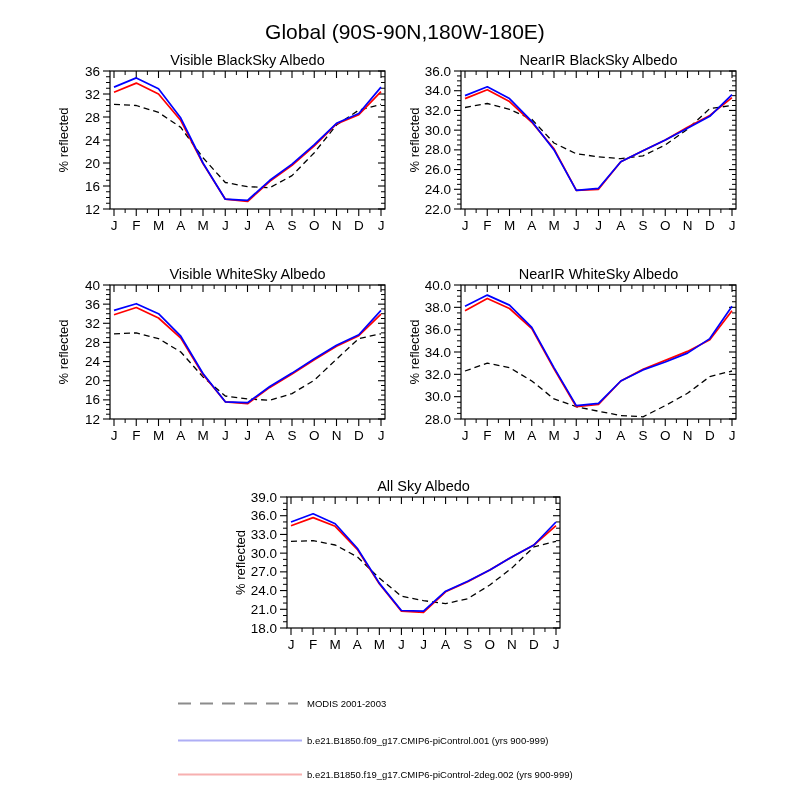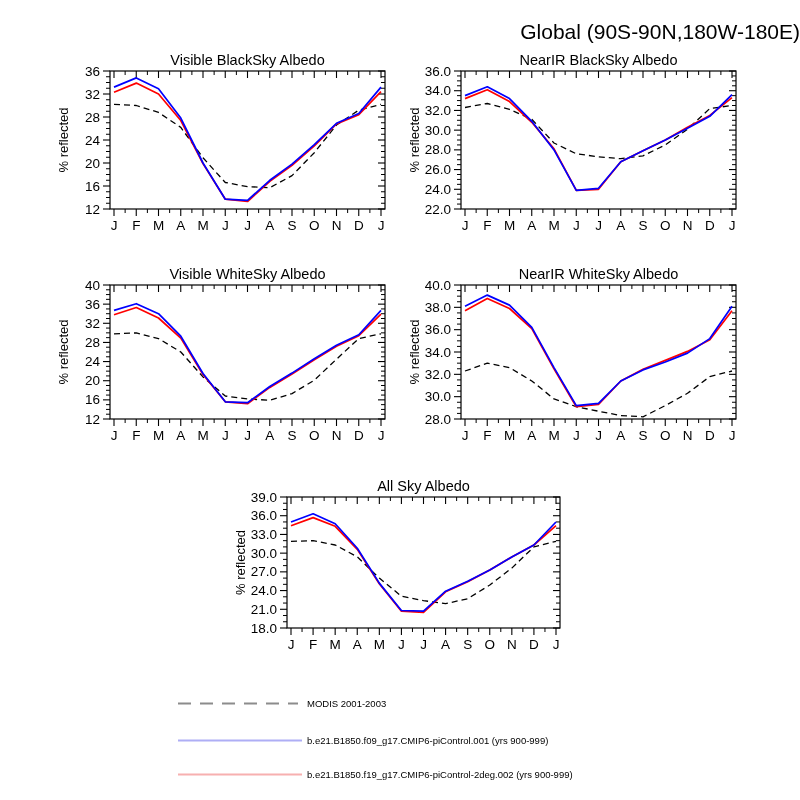--- a/index.html
+++ b/index.html
@@ -1,18 +1,18 @@
 <!DOCTYPE html>
 <html><head>
 <meta charset="utf-8">
 <style>
   html,body{margin:0;padding:0;background:#ffffff;}
   .figure{position:relative;width:800px;height:800px;background:#ffffff;
           font-family:"Liberation Sans", sans-serif;overflow:hidden;}
-  .main-title{position:absolute;left:0;right:0;top:20px;text-align:right;
+  .main-title{position:absolute;left:0;right:0;top:20px;text-align:center;
               font-size:21px;color:#000;letter-spacing:0px;padding-left:10px;}
   #plot-svg{position:absolute;left:0;top:0;}
   text{font-family:"Liberation Sans", sans-serif;fill:#000;}
 </style>
 </head>
 <body>
 
 <div class="figure">
   <div class="main-title">Global (90S-90N,180W-180E)</div>
   <svg id="plot-svg" width="800" height="800">

